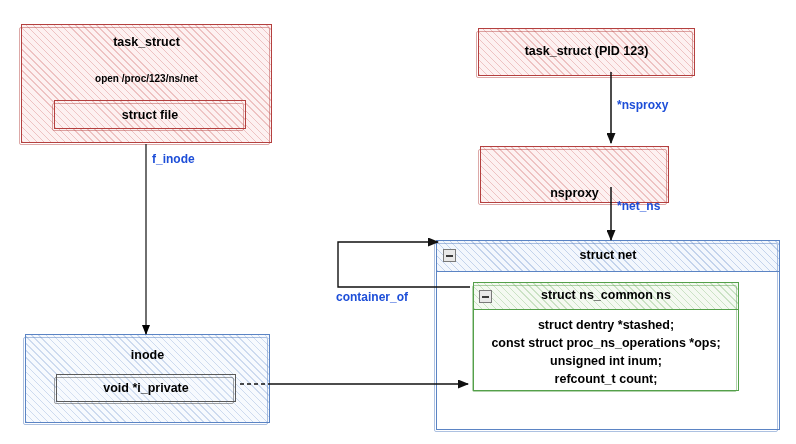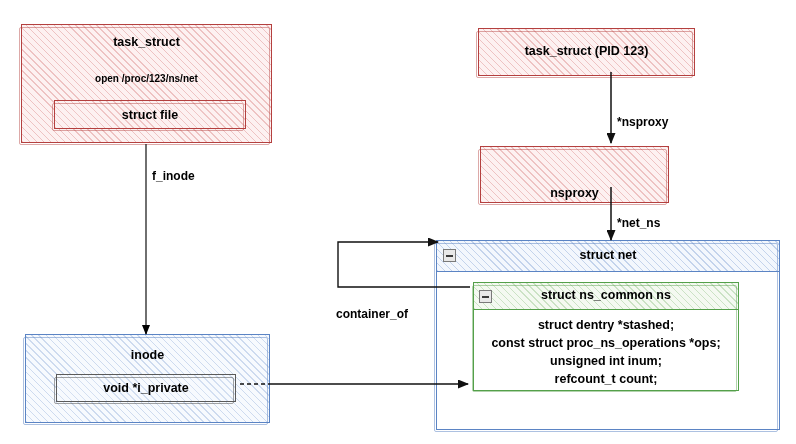--- a/index.html
+++ b/index.html
@@ -198,24 +198,23 @@
     line-height: 1.45;
     z-index: 3;
     white-space: pre;
   }
 
   
   .edge-label {
     position: absolute;
     font-weight: bold;
     font-size: 12px;
-    color: #000000;
+    color: #1d4ed8;
     white-space: nowrap;
     z-index: 7;
-    margin-top: 17px;
   }
   svg.wires {
     position: absolute;
     left: 0; top: 0;
     width: 796px;
     height: 444px;
     overflow: visible;
     pointer-events: none;
     z-index: 5;
   }

